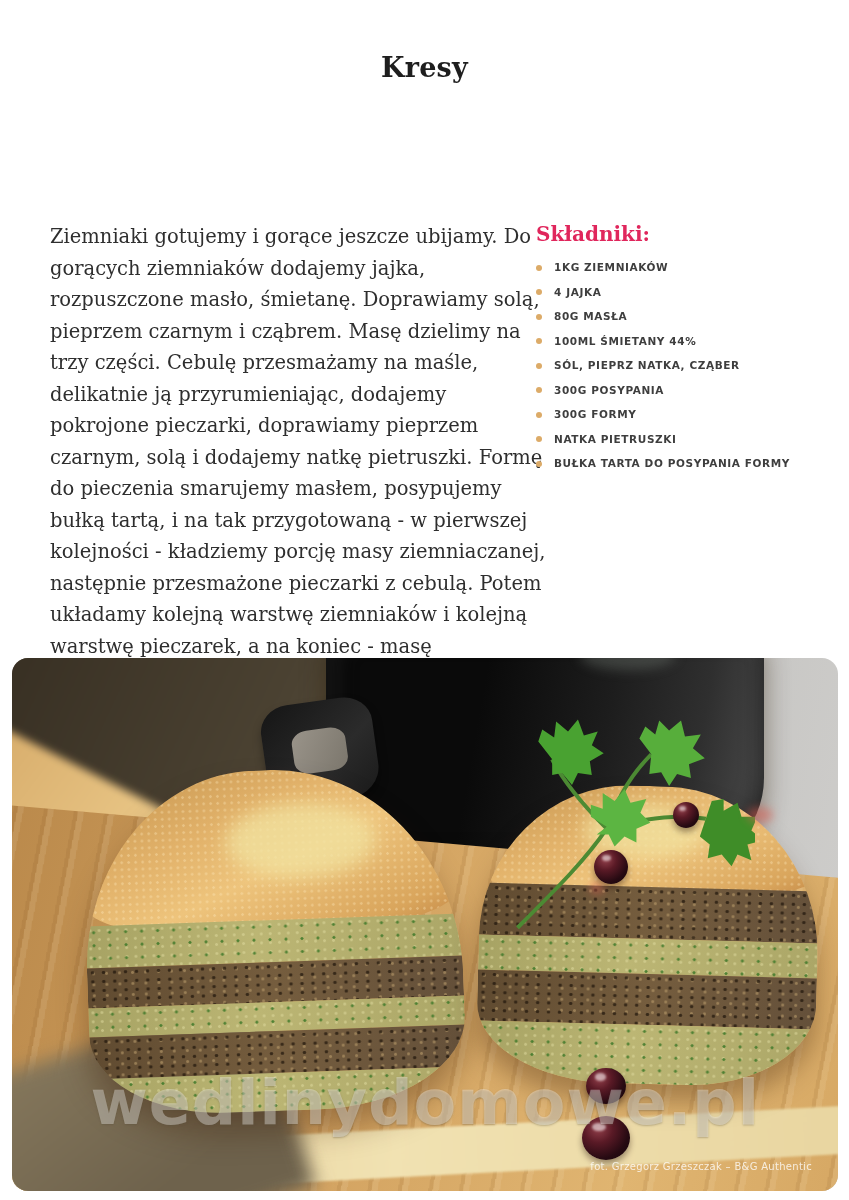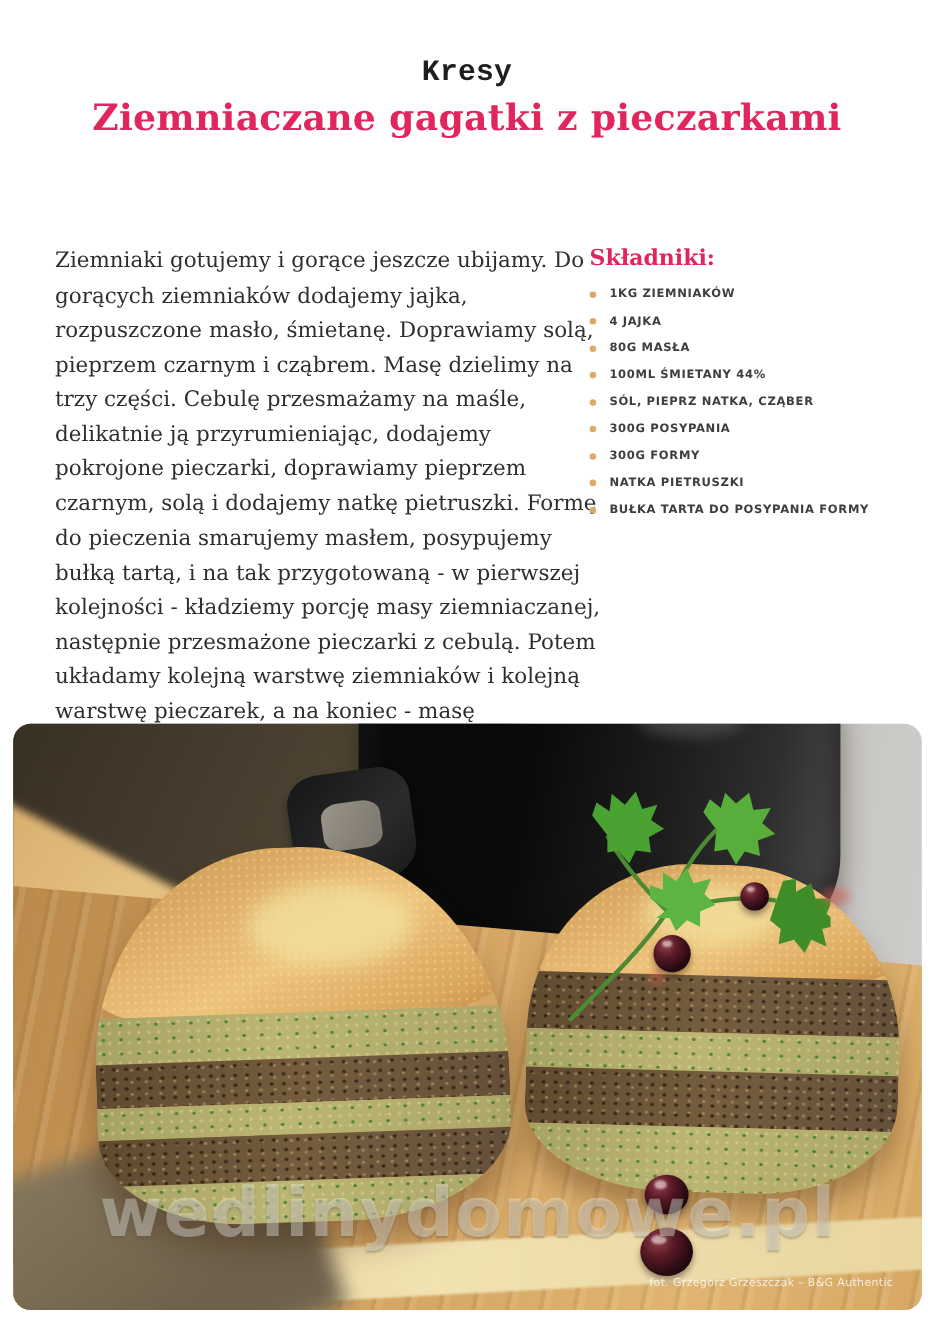--- a/index.html
+++ b/index.html
@@ -2,21 +2,21 @@
 <html><head>
 <meta charset="utf-8">
 <style>
   * { margin:0; padding:0; box-sizing:border-box; }
   html,body { background:#ffffff; }
   body { font-family:"DejaVu Serif", serif; }
   .page { position:relative; width:849px; height:1200px; margin:0 auto; background:#ffffff; overflow:hidden; }
 
   
   .kicker { position:absolute; top:52px; left:0; width:100%; text-align:center;
-            font-size:27px; font-weight:bold; color:#1e1e1e; letter-spacing:0.2px;font-family:Liberation Mono, monospace; }
+            font-size:27px; font-weight:bold; color:#1e1e1e; letter-spacing:0.2px; }
   .title  { position:absolute; top:87px; left:0; width:100%; text-align:center;
             font-size:33px; font-weight:bold; color:#e0265c; letter-spacing:0.2px; }
 
   
   .instructions { position:absolute; left:50px; top:221px; width:496px;
                   font-size:19.5px; line-height:31.5px; color:#2e2e2e; text-align:left; }
   .ingredients  { position:absolute; left:536px; top:222px; width:262px; }
   .ingredients h2 { font-size:20px; font-weight:bold; color:#e0265c; margin-bottom:16px; }
   .ingredients ul { list-style:none; }
   .ingredients li { position:relative; padding-left:18px; margin-bottom:13.5px;
@@ -103,21 +103,20 @@
   .credit { position:absolute; right:26px; top:503px;
            font-family:"DejaVu Sans", sans-serif; font-size:10px;
            color:rgba(255,255,255,0.78); letter-spacing:0.3px; }
 </style>
 </head>
 <body>
 
 <div class="page">
 
   <div class="kicker">Kresy</div>
-  <h1 class="title">Ziemniaczane gagatki z pieczarkami</h1>
 
   <div class="instructions">Ziemniaki gotujemy i gorące jeszcze ubijamy. Do gorących ziemniaków dodajemy jajka, rozpuszczone masło, śmietanę. Doprawiamy solą, pieprzem czarnym i cząbrem. Masę dzielimy na trzy części. Cebulę przesmażamy na maśle, delikatnie ją przyrumieniając, dodajemy pokrojone pieczarki, doprawiamy pieprzem czarnym, solą i dodajemy natkę pietruszki. Formę do pieczenia smarujemy masłem, posypujemy bułką tartą, i na tak przygotowaną - w pierwszej kolejności - kładziemy porcję masy ziemniaczanej, następnie przesmażone pieczarki z cebulą. Potem układamy kolejną warstwę ziemniaków i kolejną warstwę pieczarek, a na koniec - masę ziemniaczaną. Wierzch skrapiamy rozpuszczonym pozostałym masłem lub masłem ze smażenia. Tak przygotowaną historię wstawiamy do piekarnika o temp. 200 stopni, na około 30 minut. Ważne, aby wierzch był ładnie przyrumieniony.</div>
 
   <aside class="ingredients">
     <h2>Składniki:</h2>
     <ul>
 
         <li>
           <span class="dot"></span>
           <span>1KG ZIEMNIAKÓW</span>

